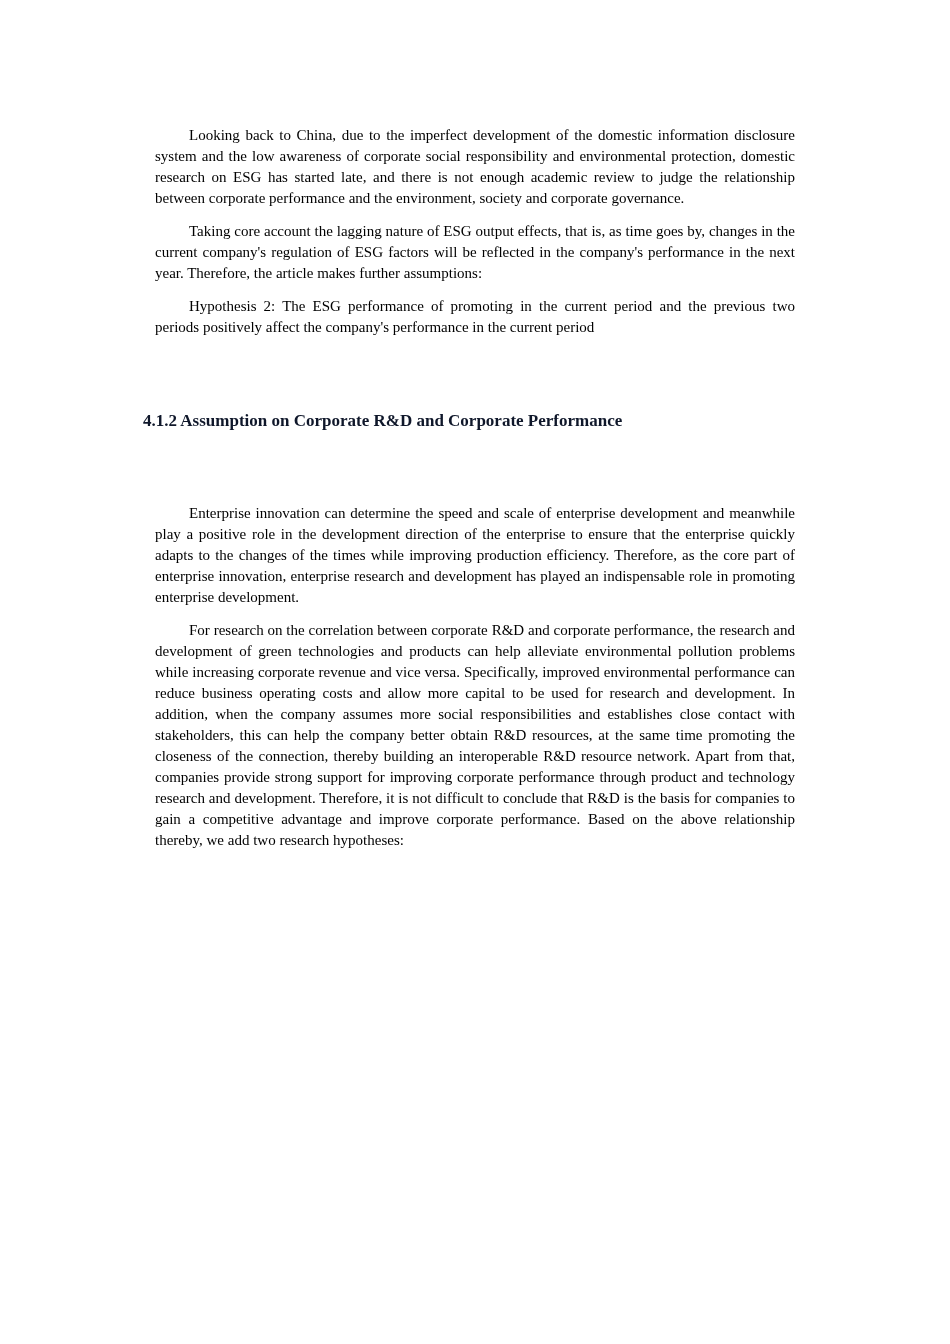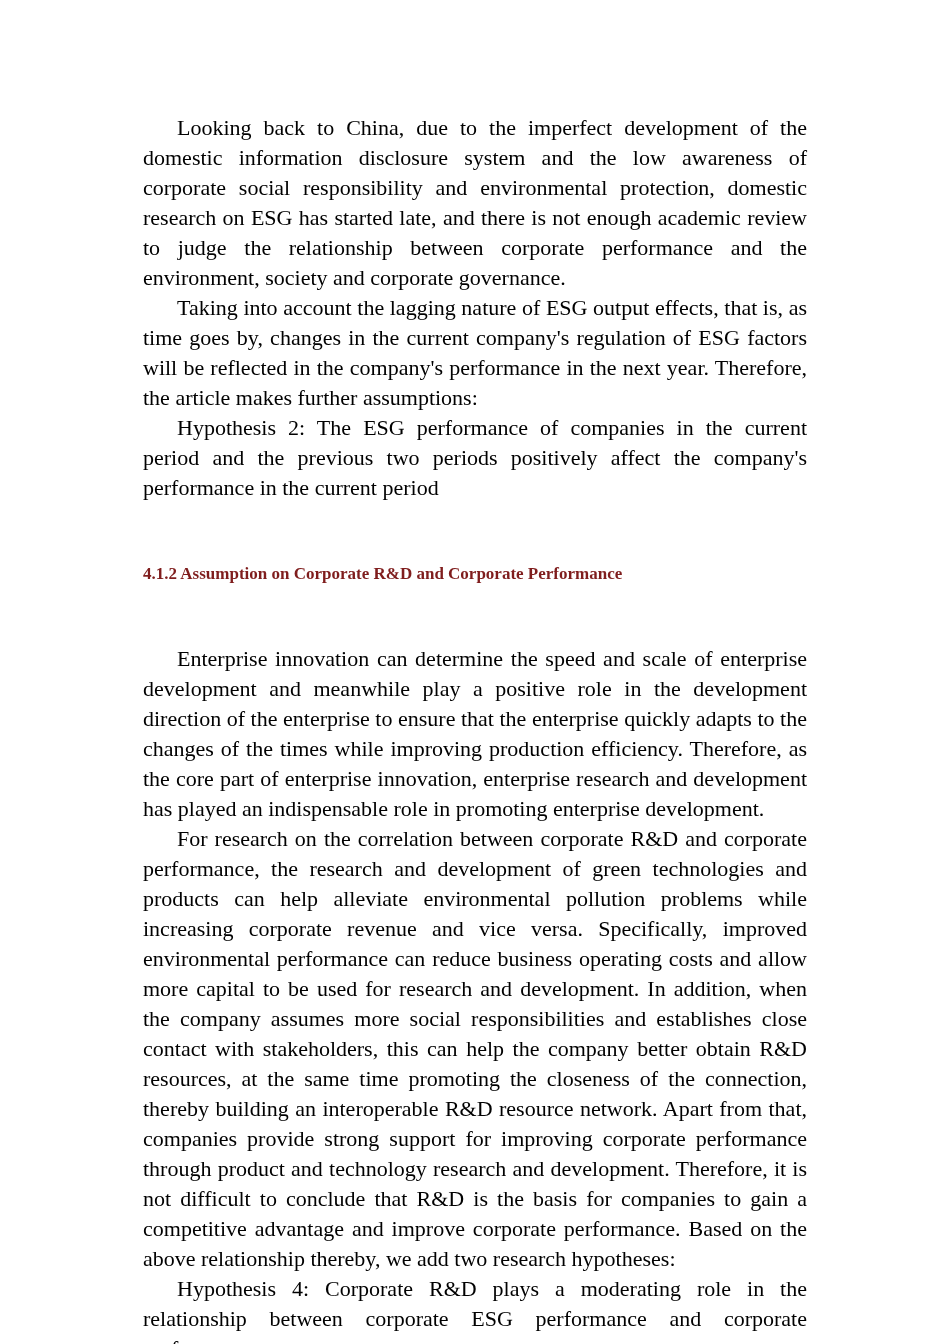--- a/index.html
+++ b/index.html
@@ -17,64 +17,63 @@
     box-sizing: border-box;
   }
   .text-column {
     position: absolute;
     left: 143px;
     top: 113px;
     width: 664px;
   }
   .para {
     font-family: "Liberation Serif", "DejaVu Serif", serif;
-    font-size: 22px;
-    line-height: 30px;
+    font-size: 15px;
+    line-height: 21px;
     color: #010101;
     text-align: justify;
     text-justify: inter-word;
-    margin: 0;
+    margin: 12px;
     text-indent: 34px;
     -webkit-hyphens: none;
     hyphens: none;
     word-spacing: 0px;
   }
   .para.last-line-left {
     text-align-last: left;
   }
   .section-heading {
     font-family: "Liberation Serif", "DejaVu Serif", serif;
     font-size: 17px;
     line-height: 25.2px;
-    color: #7f1d1d;
+    color: #0f172a;
     font-weight: bold;
     text-align: left;
     text-indent: 0;
     margin: 0;
     padding-top: 58px;
     padding-bottom: 58px;
   }
 </style>
 </head>
 <body>
 
 <div class="page">
   <div class="text-column">
 
     <p class="para last-line-left">Looking back to China, due to the imperfect development of the domestic information disclosure system and the low awareness of corporate social responsibility and environmental protection, domestic research on ESG has started late, and there is not enough academic review to judge the relationship between corporate performance and the environment, society and corporate governance.</p>
 
 
 
-    <p class="para last-line-left">Taking into account the lagging nature of ESG output effects, that is, as time goes by, changes in the current company's regulation of ESG factors will be reflected in the company's performance in the next year. Therefore, the article makes further assumptions:</p>
+    <p class="para last-line-left">Taking core account the lagging nature of ESG output effects, that is, as time goes by, changes in the current company's regulation of ESG factors will be reflected in the company's performance in the next year. Therefore, the article makes further assumptions:</p>
 
-    <p class="para last-line-left">Hypothesis 2: The ESG performance of companies in the current period and the previous two periods positively affect the company's performance in the current period</p>
+    <p class="para last-line-left">Hypothesis 2: The ESG performance of promoting in the current period and the previous two periods positively affect the company's performance in the current period</p>
 
     <h2 class="section-heading">4.1.2 Assumption on Corporate R&amp;D and Corporate Performance</h2>
 
     <p class="para last-line-left">Enterprise innovation can determine the speed and scale of enterprise development and meanwhile play a positive role in the development direction of the enterprise to ensure that the enterprise quickly adapts to the changes of the times while improving production efficiency. Therefore, as the core part of enterprise innovation, enterprise research and development has played an indispensable role in promoting enterprise development.</p>
 
     <p class="para last-line-left">For research on the correlation between corporate R&amp;D and corporate performance, the research and development of green technologies and products can help alleviate environmental pollution problems while increasing corporate revenue and vice versa. Specifically, improved environmental performance can reduce business operating costs and allow more capital to be used for research and development. In addition, when the company assumes more social responsibilities and establishes close contact with stakeholders, this can help the company better obtain R&amp;D resources, at the same time promoting the closeness of the connection, thereby building an interoperable R&amp;D resource network. Apart from that, companies provide strong support for improving corporate performance through product and technology research and development. Therefore, it is not difficult to conclude that R&amp;D is the basis for companies to gain a competitive advantage and improve corporate performance. Based on the above relationship thereby, we add two research hypotheses:</p>
 
 
-    <p class="para last-line-left">Hypothesis 4: Corporate R&amp;D plays a moderating role in the relationship between corporate ESG performance and corporate performance</p>
 
   </div>
 </div>
 
 </body></html>

